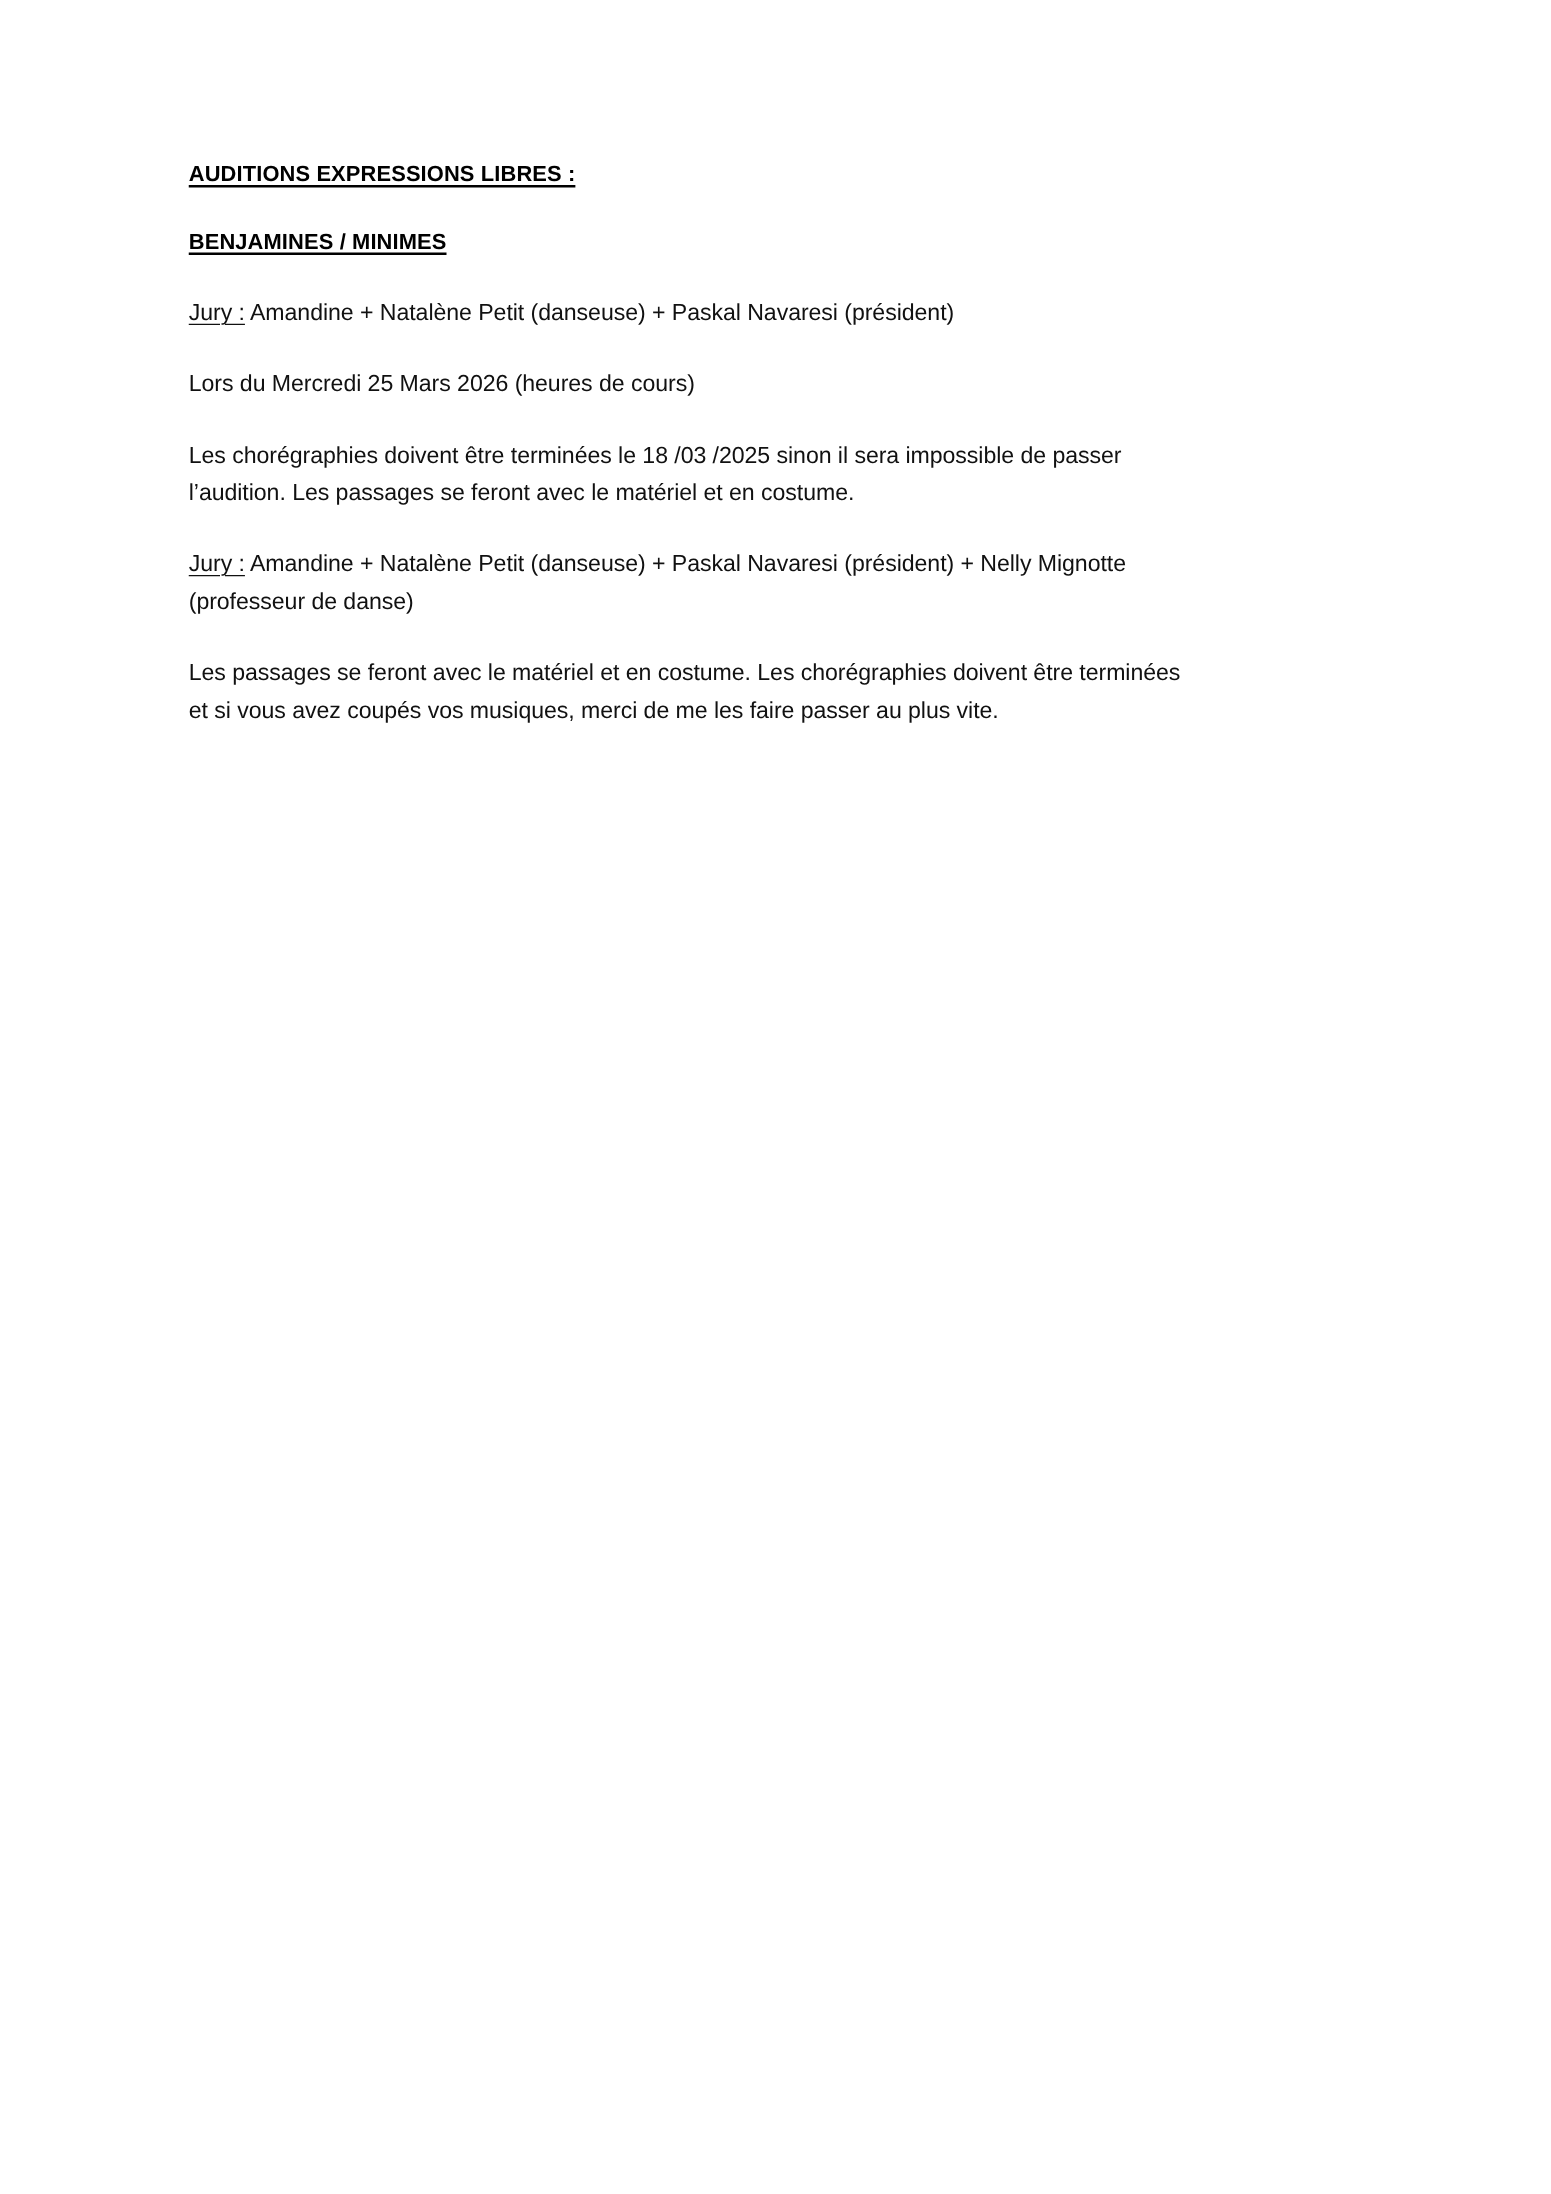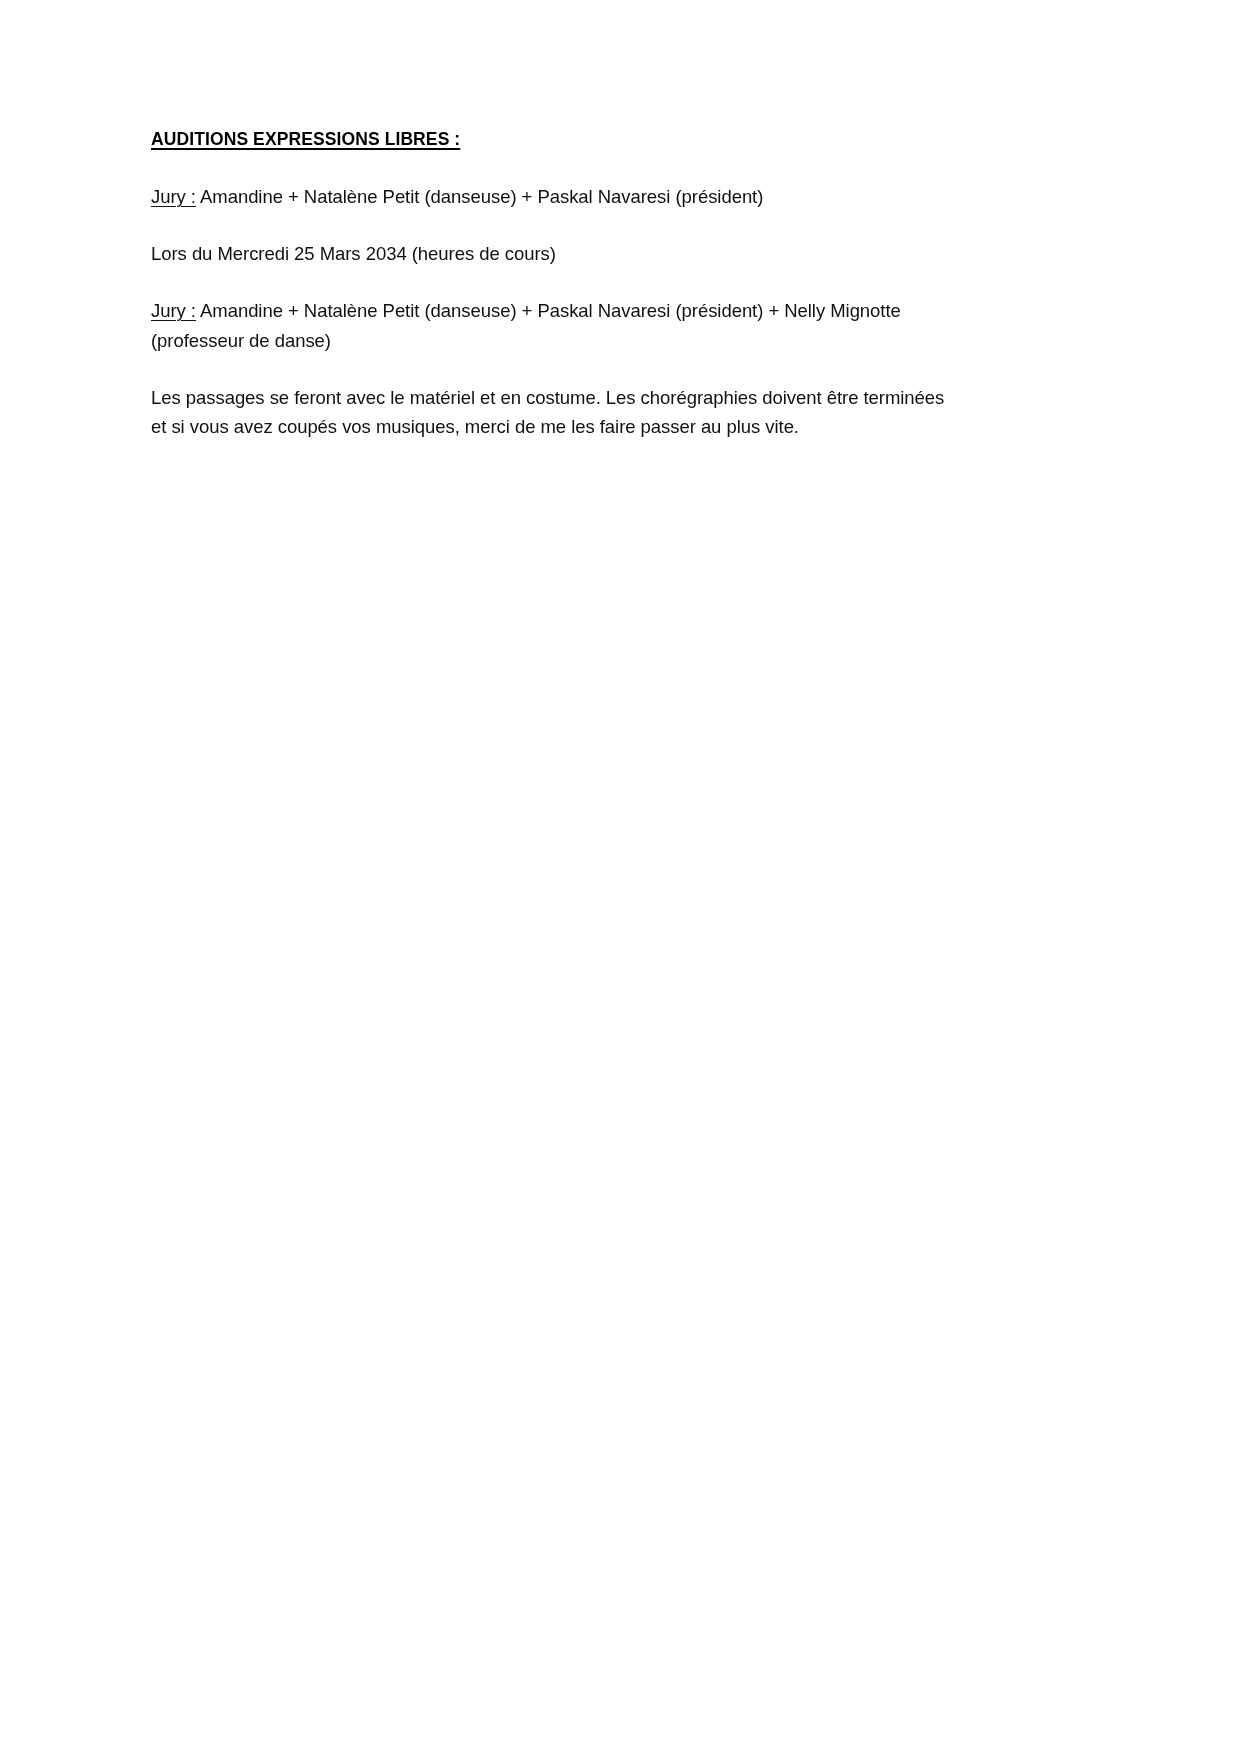--- a/index.html
+++ b/index.html
@@ -79,25 +79,27 @@
   }
 </style>
 </head>
 <body>
 
 <div class="page">
   <div class="doc-body">
 
     <p class="heading"><span class="u">AUDITIONS EXPRESSIONS LIBRES :</span></p>
 
+    <p class="heading"><span class="u">BENJAMINES / MINIMES</span></p>
 
     <p class="para"><span class="label-u">Jury :</span><span> Amandine + Natalène Petit (danseuse) + Paskal Navaresi (président)</span></p>
 
-    <p class="para">Lors du Mercredi 25 Mars 2034 (heures de cours)</p>
+    <p class="para">Lors du Mercredi 25 Mars 2026 (heures de cours)</p>
 
+    <p class="para">Les chorégraphies doivent être terminées le 18 /03 /2025 sinon il sera impossible de passer l’audition. Les passages se feront avec le matériel et en costume.</p>
 
 
 
     <p class="para"><span class="label-u">Jury :</span><span> Amandine + Natalène Petit (danseuse) + Paskal Navaresi (président) + Nelly Mignotte (professeur de danse)</span></p>
 
 
 
     <p class="para">Les passages se feront avec le matériel et en costume. Les chorégraphies doivent être terminées et si vous avez coupés vos musiques, merci de me les faire passer au plus vite.</p>
 
   </div>

